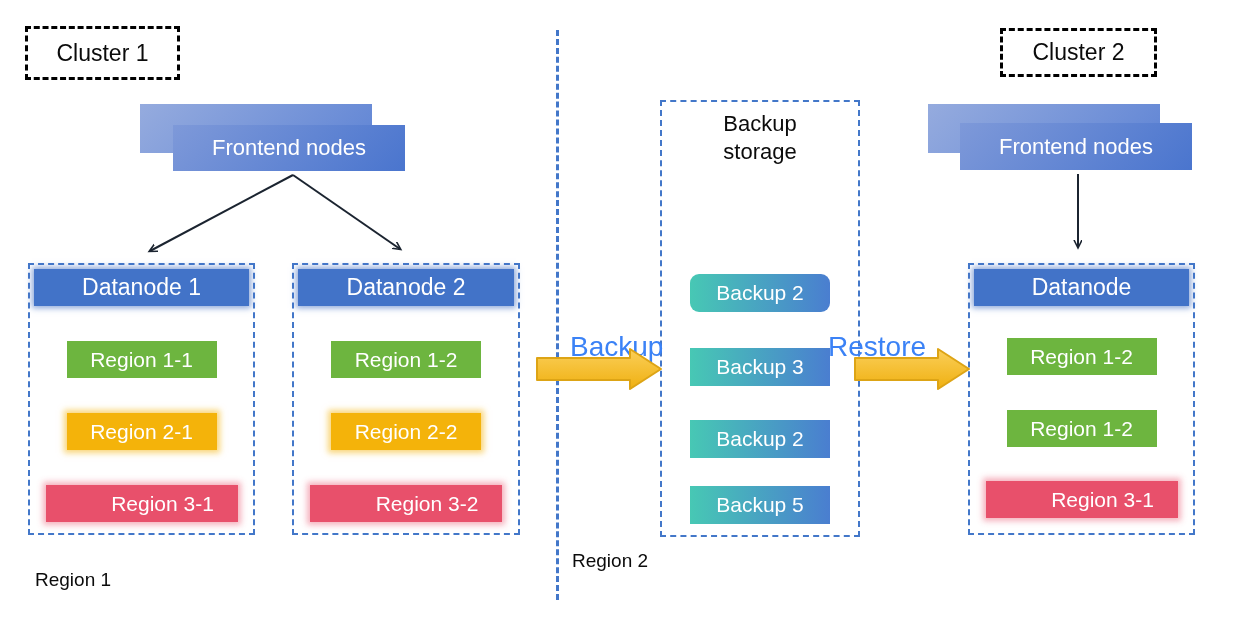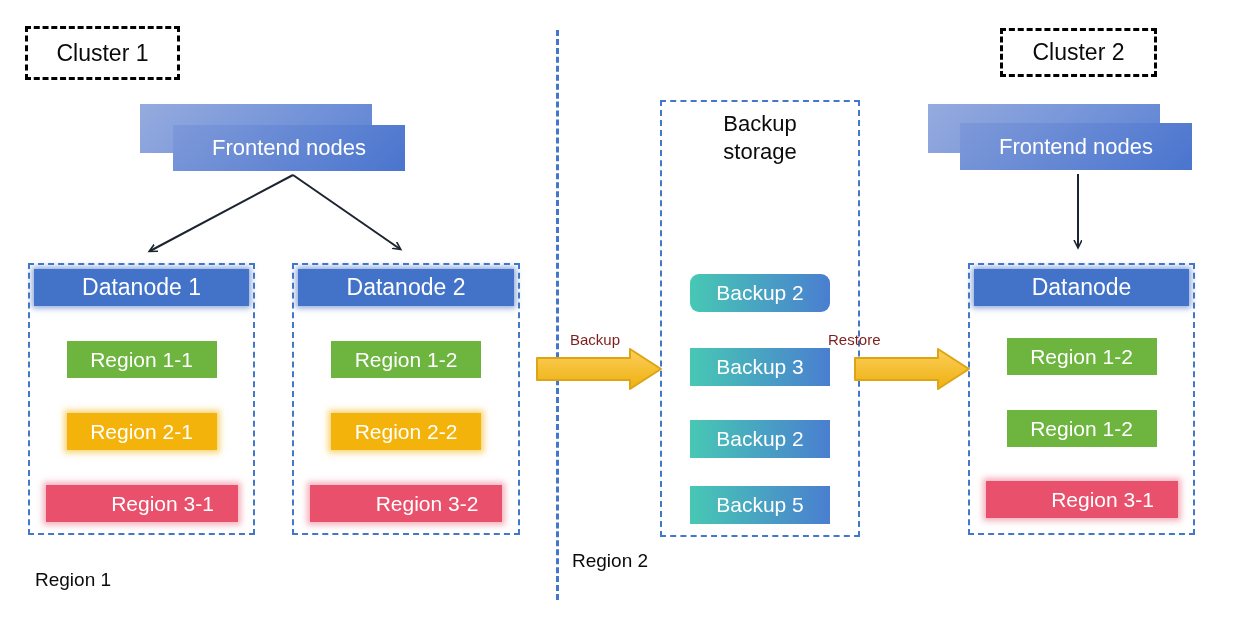--- a/index.html
+++ b/index.html
@@ -48,21 +48,21 @@
   .backup-chip{
     position:absolute;left:28px;width:140px;height:38px;
     background:linear-gradient(90deg,var(--backup-teal) 0%,var(--backup-blue) 100%);
     color:#fff;font-size:21px;display:flex;align-items:center;justify-content:center;
   }
   
   .divider{
     position:absolute;border-left:3px dashed var(--dash-blue);width:0;
   }
   .flow-label{
-    position:absolute;font-size:15px;color:#7f1d1d;
+    position:absolute;font-size:28px;color:#3b82f6;
   }
   .footer-label{
     position:absolute;font-size:19px;color:#0b0b0b;
   }
   .overlay{
     position:absolute;left:0;top:0;pointer-events:none;
   }
   .thin-arrow{stroke:#1b2430;stroke-width:2;fill:none;}
   .block-arrow{fill:url(#goldGrad);stroke:var(--arrow-gold-stroke);stroke-width:2;stroke-linejoin:round;}
 </style>

